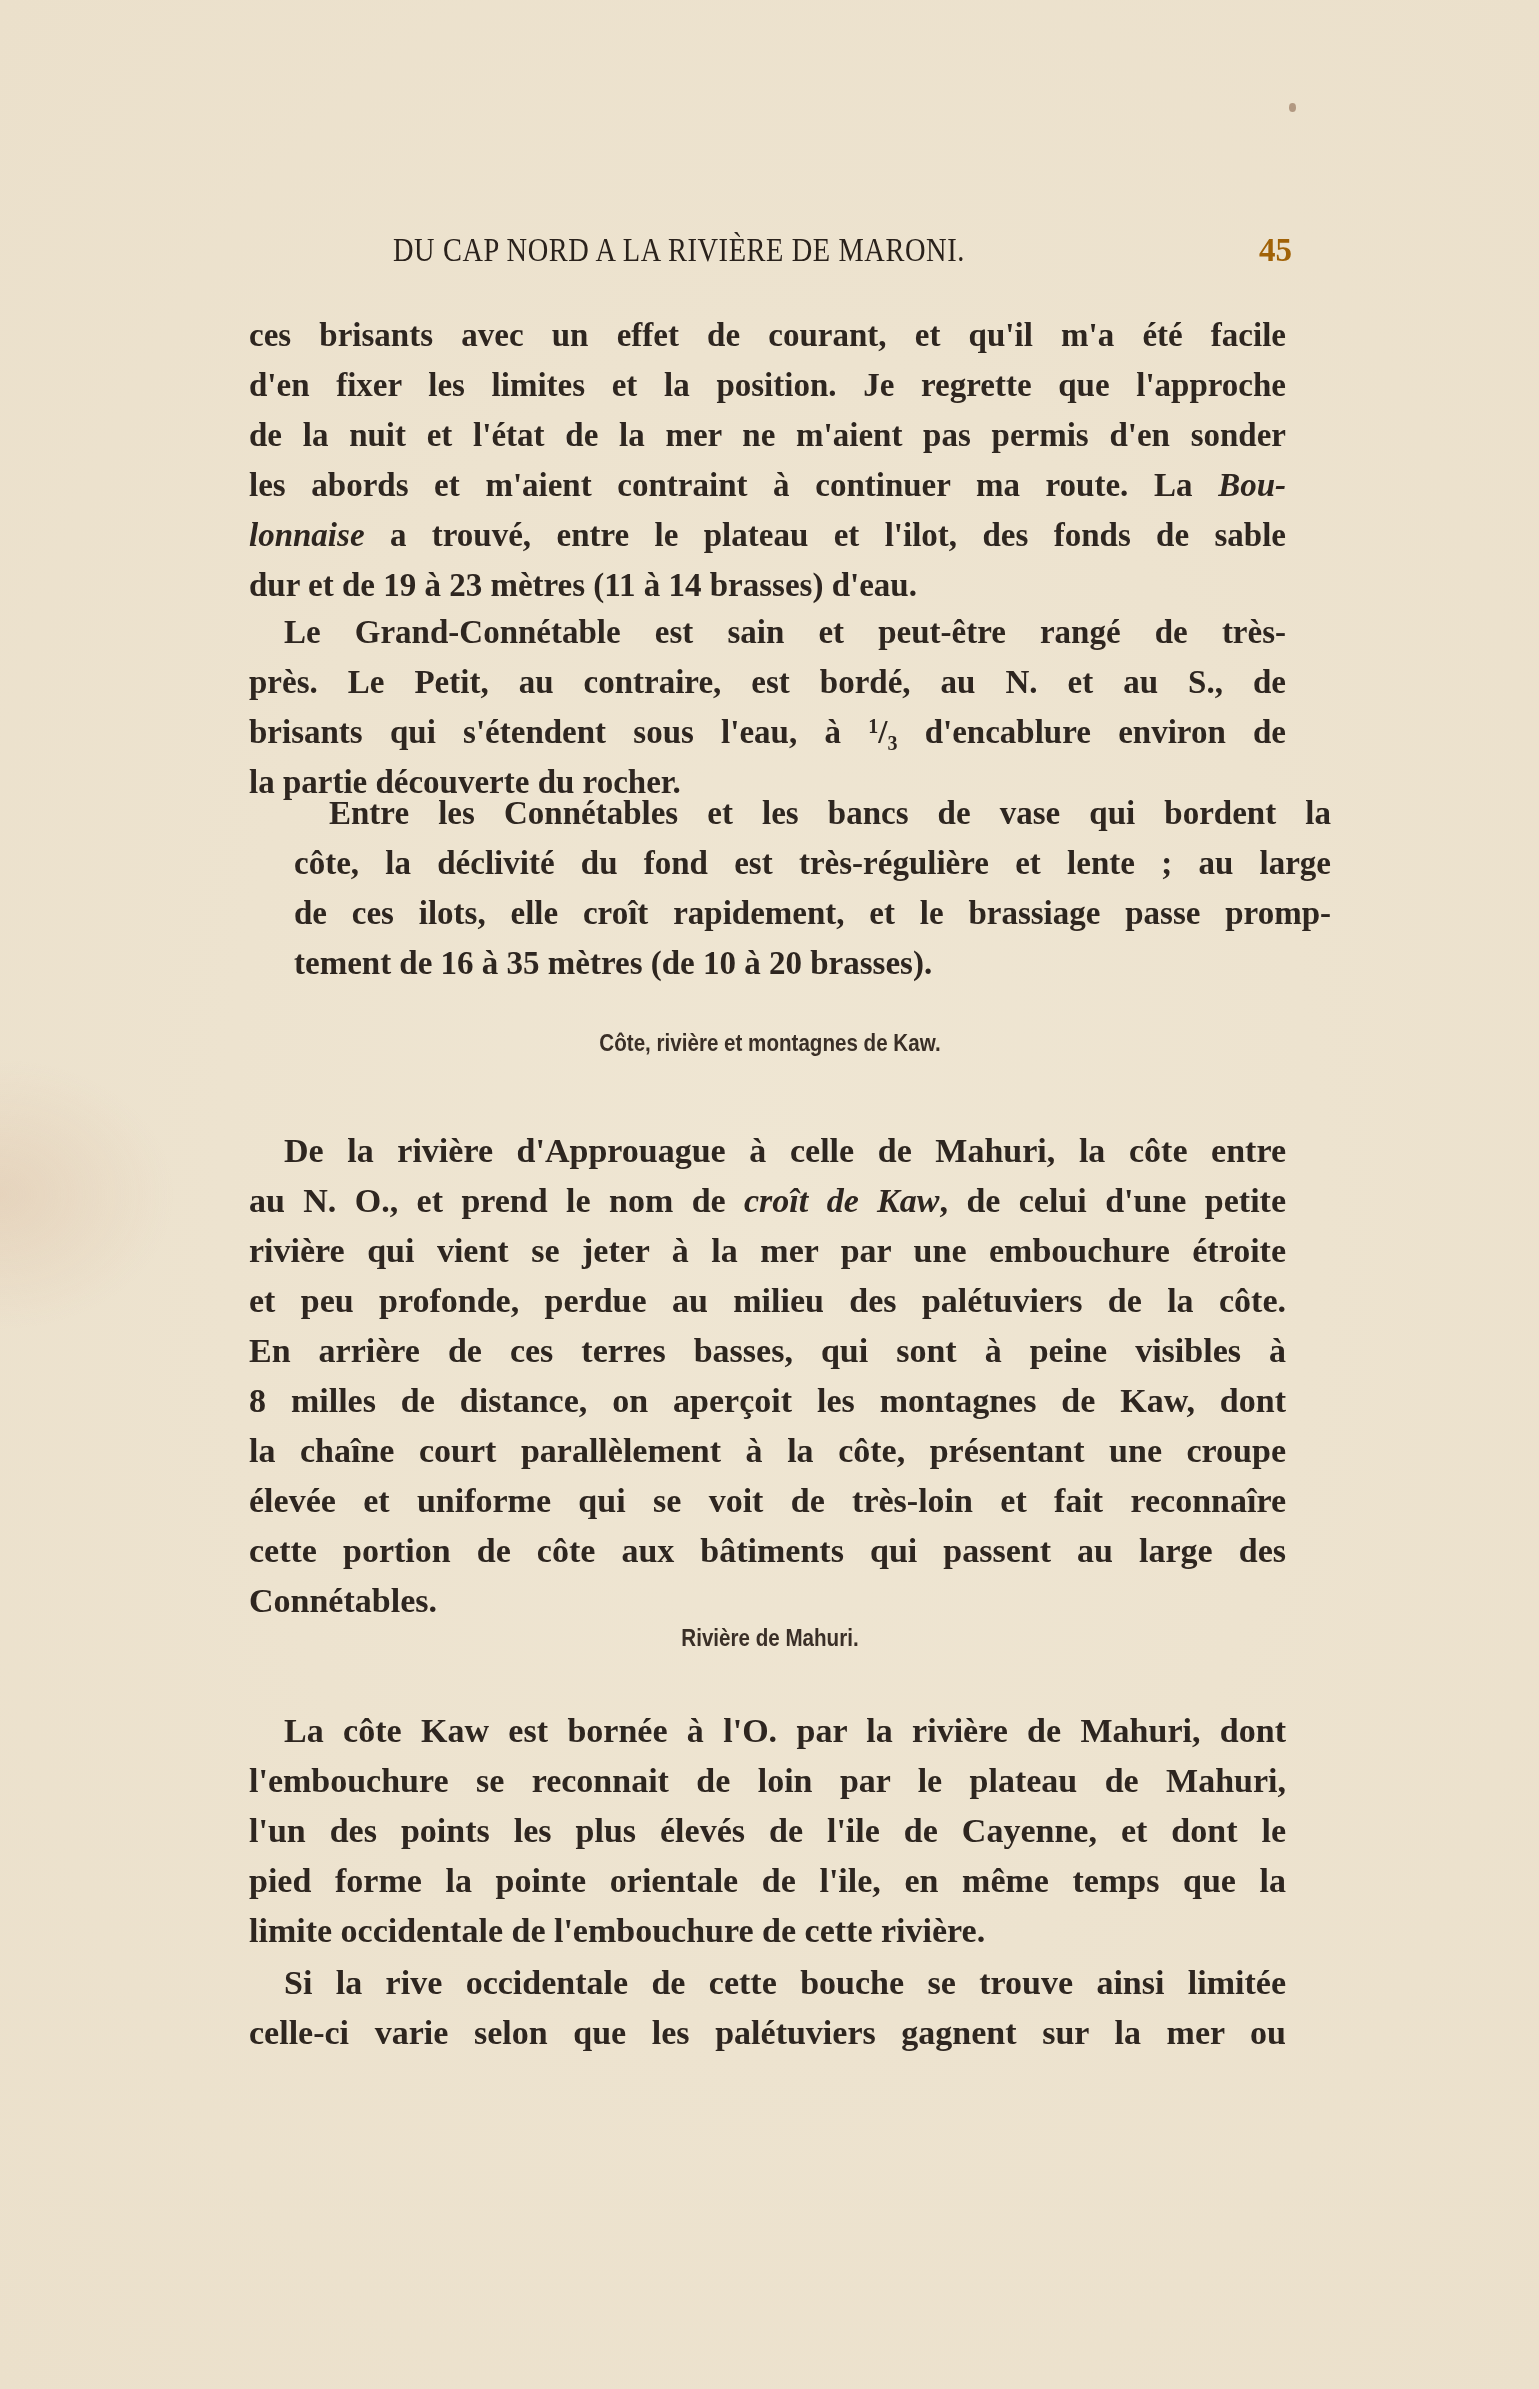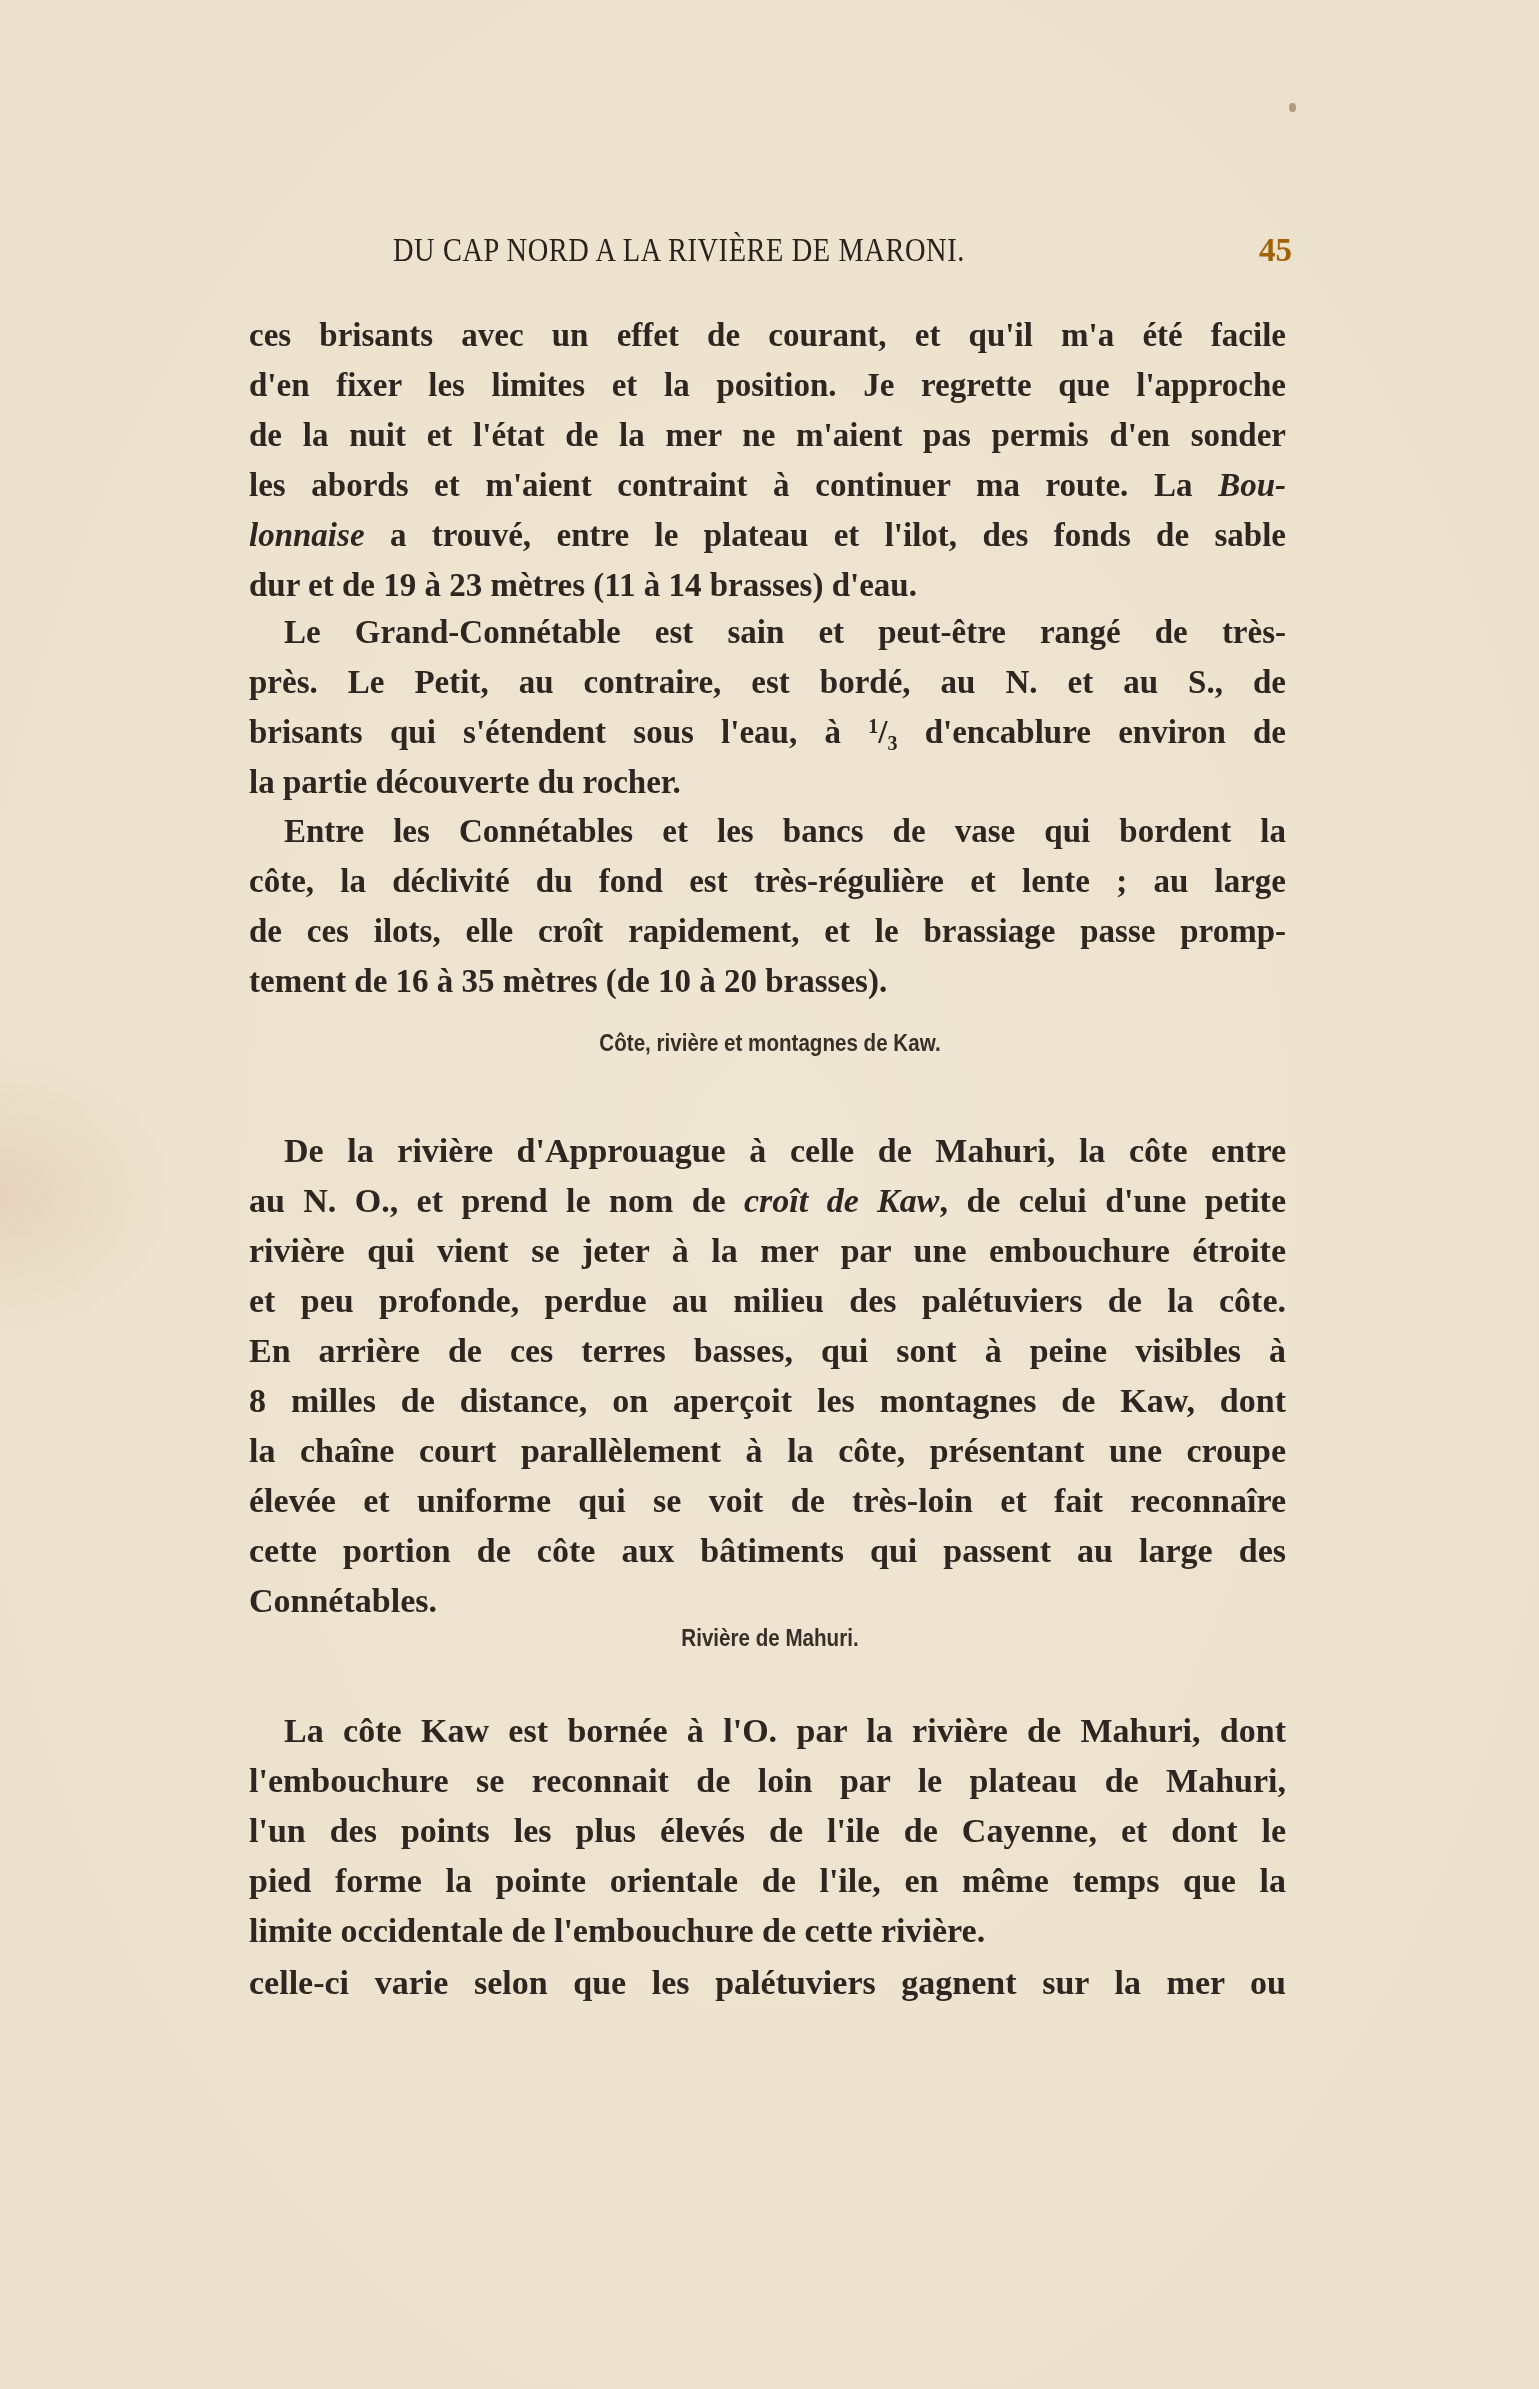--- a/index.html
+++ b/index.html
@@ -109,21 +109,21 @@
     <span class="line last">dur et de 19 à 23 mètres (11 à 14 brasses) d'eau.</span>
   </div>
 
   <div class="block" style="top:607px;">
     <span class="line indent">Le Grand-Connétable est sain et peut-être rangé de très-</span>
     <span class="line">près. Le Petit, au contraire, est bordé, au N. et au S., de</span>
     <span class="line"><span>brisants qui s'étendent sous l'eau, à </span><span class="sup">1</span>/<span class="sub">3</span><span> d'encablure environ de</span></span>
     <span class="line last">la partie découverte du rocher.</span>
   </div>
 
-  <div class="block" style="top:806px;">
+  <div class="block" style="top:788px;margin-left:45px;">
     <span class="line indent">Entre les Connétables et les bancs de vase qui bordent la</span>
     <span class="line">côte, la déclivité du fond est très-régulière et lente ; au large</span>
     <span class="line">de ces ilots, elle croît rapidement, et le brassiage passe promp-</span>
     <span class="line last">tement de 16 à 35 mètres (de 10 à 20 brasses).</span>
   </div>
 
   <div class="section-heading" style="top:1030px;">Côte, rivière et montagnes de Kaw.</div>
 
   <div class="block" style="top:1126px;">
     <span class="line indent sec2">De la rivière d'Approuague à celle de Mahuri, la côte entre</span>
@@ -142,17 +142,18 @@
 
   <div class="block" style="top:1706px;">
     <span class="line indent sec2">La côte Kaw est bornée à l'O. par la rivière de Mahuri, dont</span>
     <span class="line sec2">l'embouchure se reconnait de loin par le plateau de Mahuri,</span>
     <span class="line sec2">l'un des points les plus élevés de l'ile de Cayenne, et dont le</span>
     <span class="line sec2">pied forme la pointe orientale de l'ile, en même temps que la</span>
     <span class="line sec2 last">limite occidentale de l'embouchure de cette rivière.</span>
   </div>
 
   <div class="block" style="top:1958px;">
+    <span class="line indent sec2">Si la rive occidentale de cette bouche se trouve ainsi limitée</span>
     <span class="line sec2">celle-ci varie selon que les palétuviers gagnent sur la mer ou</span>
   </div>
 
 </div>
 
 
 </body></html>

